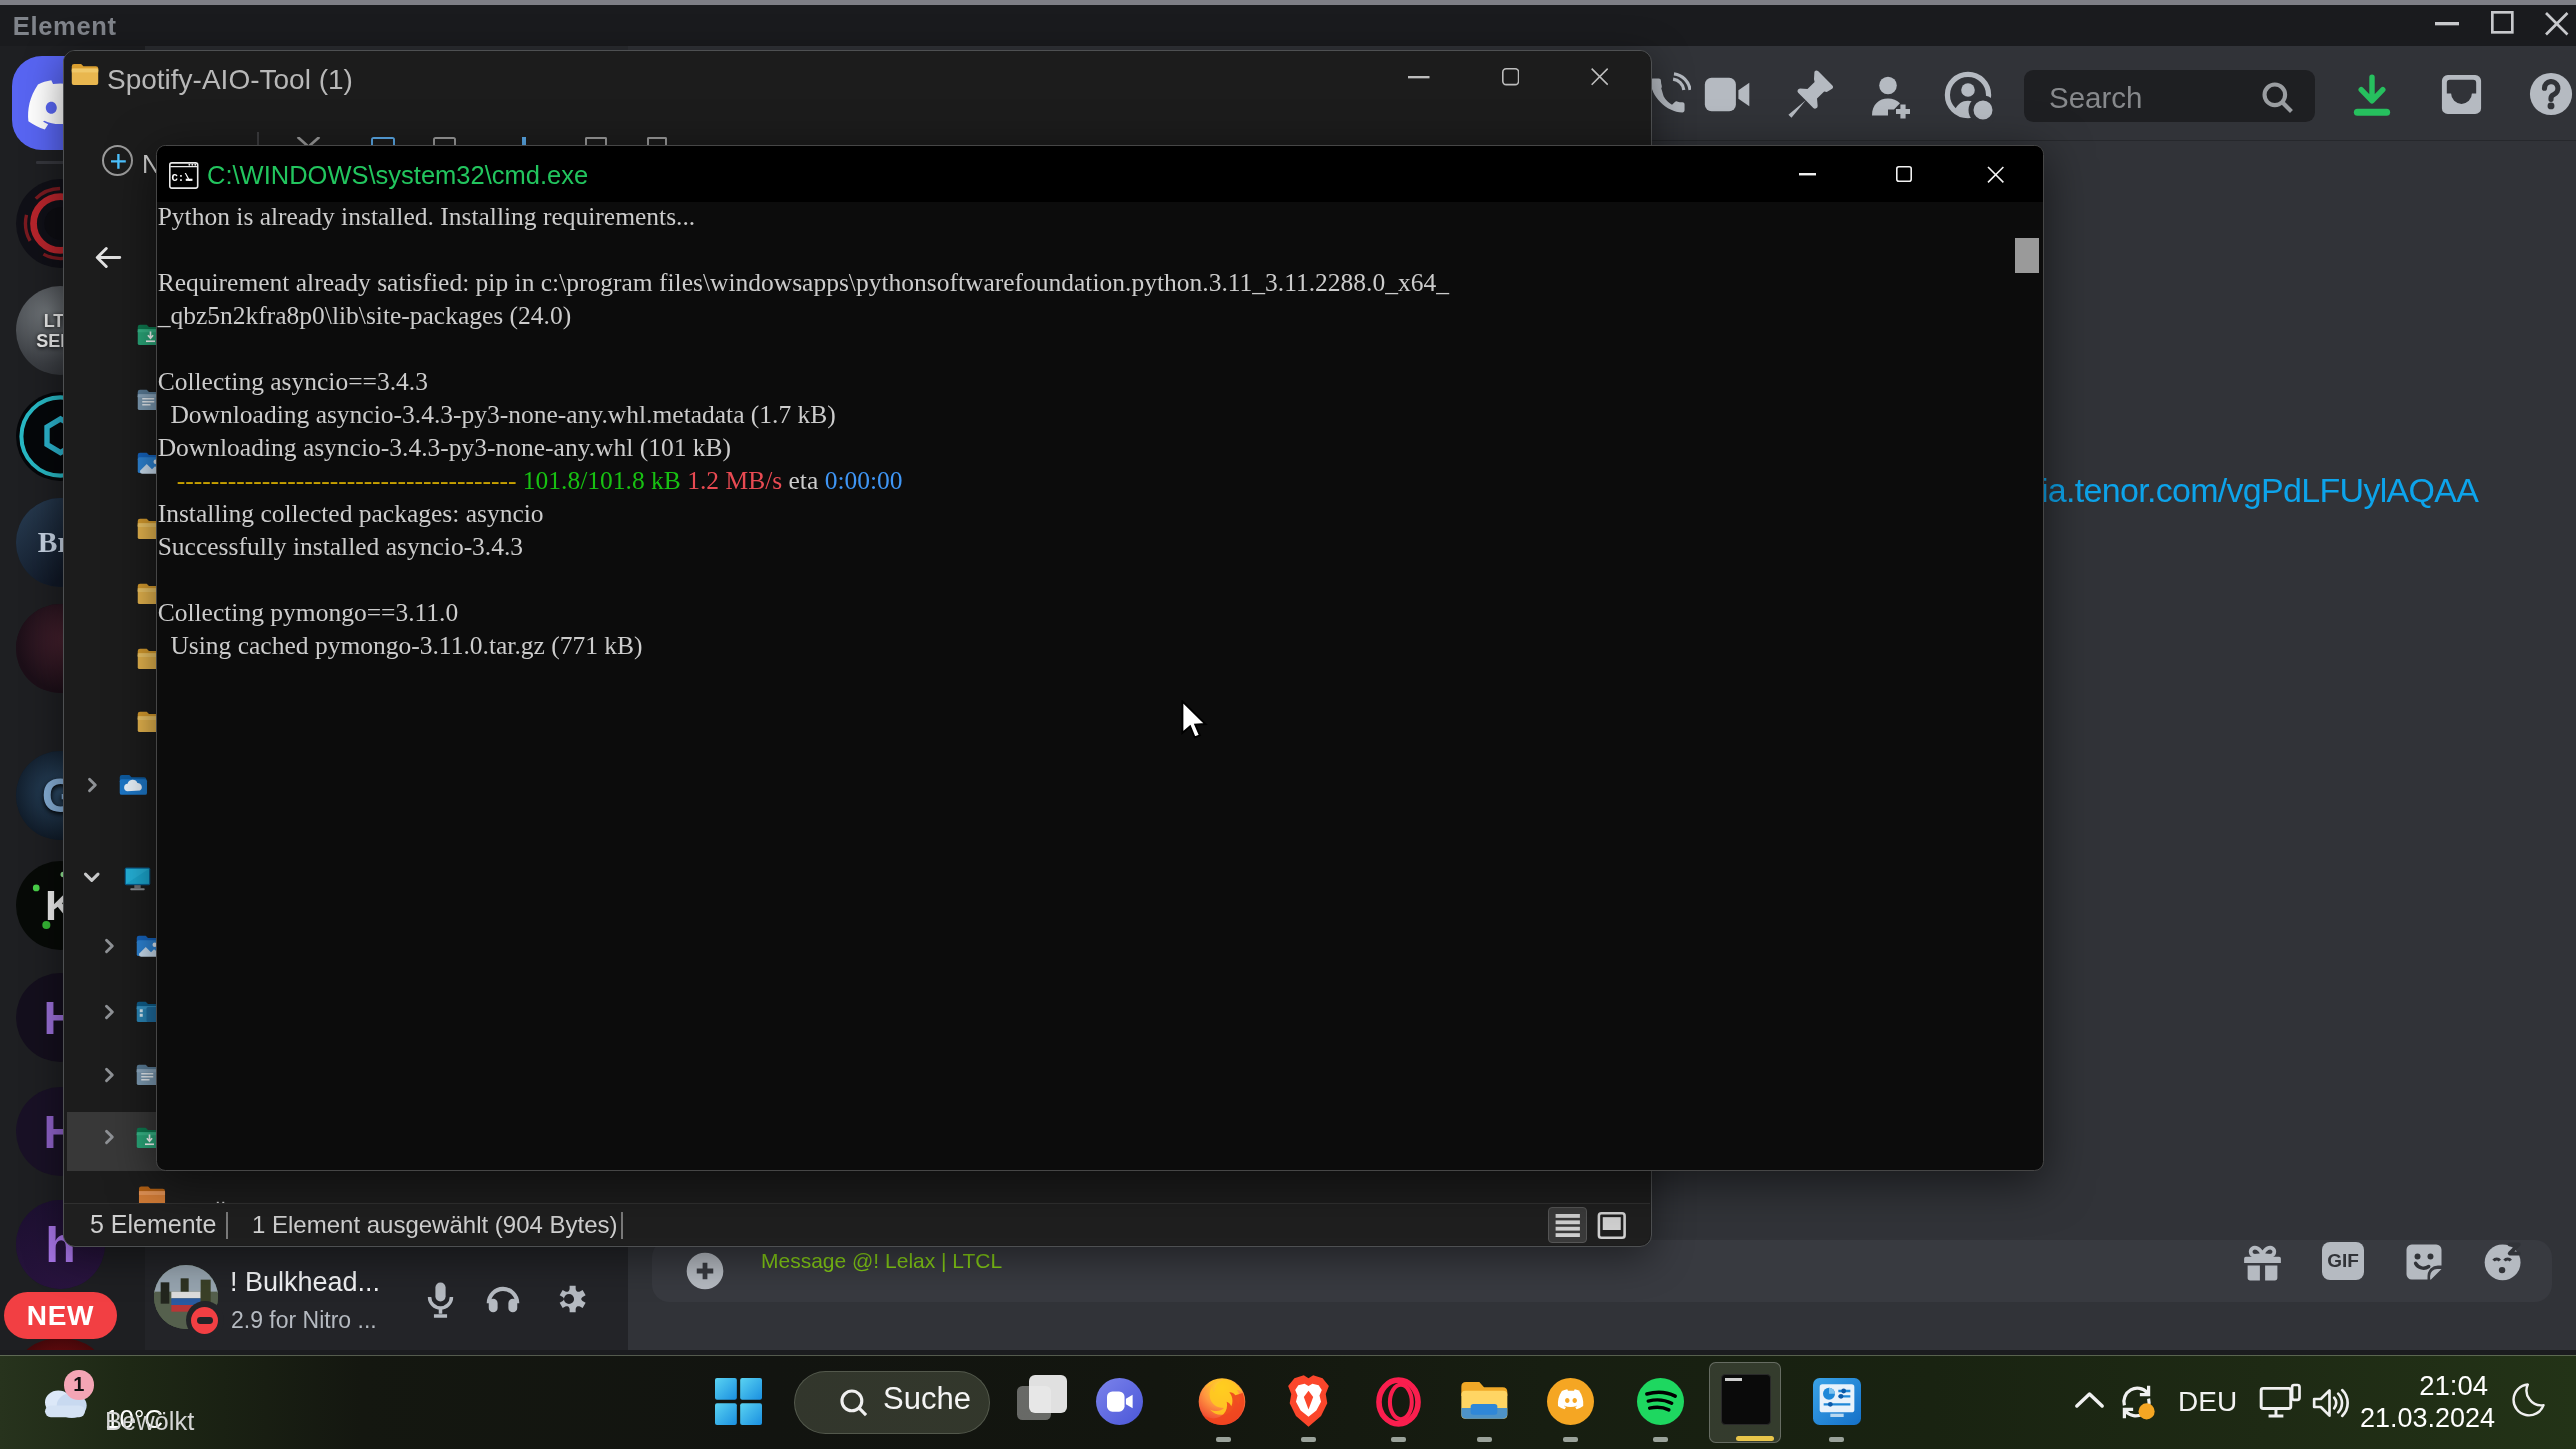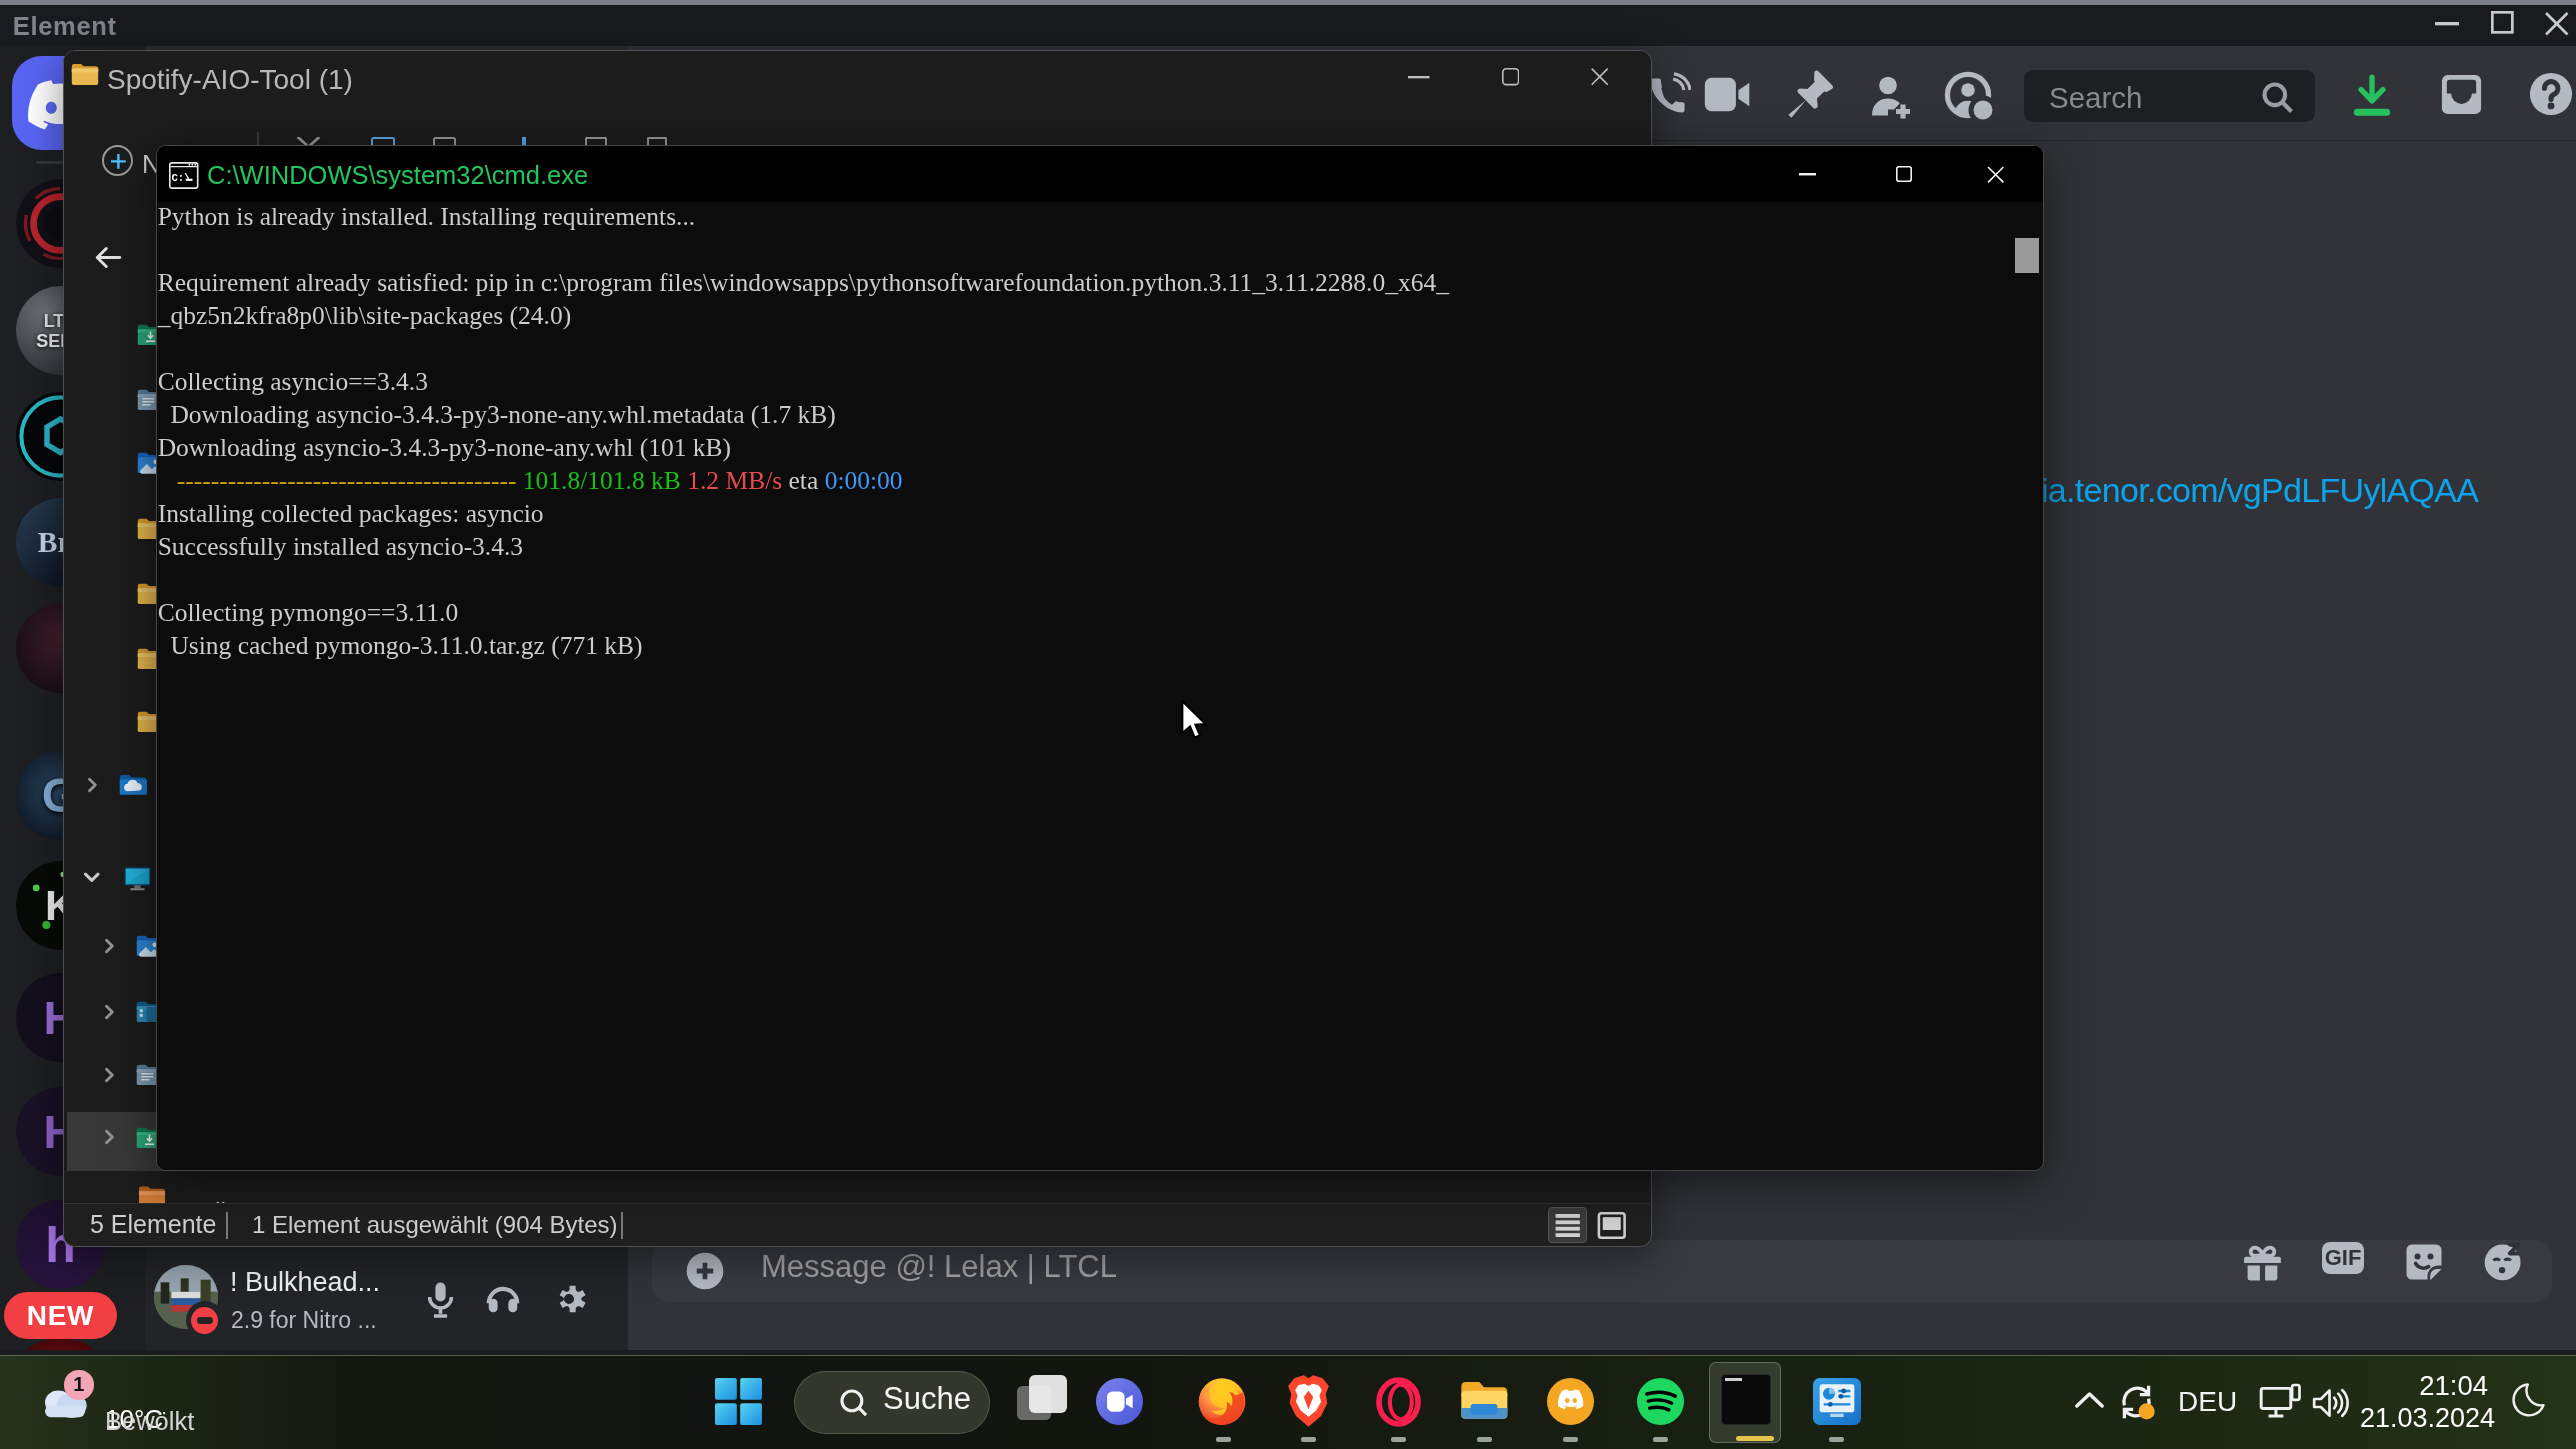--- a/index.html
+++ b/index.html
@@ -154,26 +154,26 @@
   </svg>
 <svg class="abs" style="left:550px;top:1280px" width="38" height="38" viewBox="0 0 24 24">
     <path fill="#b5bac1" d="M19.7 12 c0-.5.6-1.1 1.4-1.6 l1.4-.8 -1.9-3.3 -1.4.8 c-.8.4-1.6.4-2.1.1 -.5-.3-.9-1-.9-1.9 V3.7 h-3.8 v1.6 c0 .9-.4 1.6-.9 1.9 -.5.3-1.3.3-2.1-.1 l-1.4-.8 -1.9 3.3 1.4.8 c.8.5 1.4 1.1 1.4 1.6 0 .5-.6 1.1-1.4 1.6 l-1.4.8 1.9 3.3 1.4-.8 c.8-.4 1.6-.4 2.1-.1 .5.3.9 1 .9 1.9 v1.6 h3.8 v-1.6 c0-.9.4-1.6.9-1.9 .5-.3 1.3-.3 2.1.1 l1.4.8 1.9-3.3 -1.4-.8 c-.8-.5-1.4-1.1-1.4-1.6z M12 15.2 a3.2 3.2 0 1 1 0-6.4 3.2 3.2 0 0 1 0 6.4z"></path>
   </svg>
 
 <div class="abs" style="left:652px;top:1240px;width:1900px;height:62px;border-radius:17.4px;background:#383a40"></div>
 <svg class="abs" style="left:683px;top:1249px" width="44" height="44" viewBox="0 0 24 24">
     <circle cx="12" cy="12" r="10" fill="#b5bac1"></circle>
     <path d="M12 7.5 v9 M7.5 12 h9" stroke="#383a40" stroke-width="2.6"></path>
   </svg>
-<div class="abs" style="left:761px;top:1249px;font-size:31px;color:#a3a3a3">Message @! Lelax | LTCL</div>
+<div class="abs" style="left:761px;top:1249px;font-size:21px;color:#84cc16">Message @! Lelax | LTCL</div>
 <svg class="abs" style="left:2241px;top:1241px" width="43" height="42" viewBox="0 0 24 24">
     <path fill="none" stroke="#b5bac1" stroke-width="2.1" d="M12 8 C10.8 4.2 7.8 3 6.2 4.3 4.6 5.6 5 8 7.5 8.5z M12 8 c1.2-3.8 4.2-5 5.8-3.7 1.6 1.3 1.2 3.7-1.3 4.2z"></path>
     <path fill="#b5bac1" d="M2.5 9 h19 a1 1 0 0 1 1 1 v2.5 h-21 v-2.5 a1 1 0 0 1 1-1z M3.5 14 h7 v8.5 h-5.5 a1.5 1.5 0 0 1 -1.5-1.5z M13.5 14 h7 v7 a1.5 1.5 0 0 1 -1.5 1.5 h-5.5z"></path>
   </svg>
-<div class="abs" style="left:2322px;top:1242px;width:42px;height:32px;border-radius:8px;background:#b5bac1;display:flex;align-items:center;justify-content:center;font-weight:800;font-size:22px;color:#313338">GIF</div>
+<div class="abs" style="left:2322px;top:1242px;width:42px;height:38px;border-radius:8px;background:#b5bac1;display:flex;align-items:center;justify-content:center;font-weight:800;font-size:19px;color:#313338">GIF</div>
 <svg class="abs" style="left:2403px;top:1241px" width="42" height="42" viewBox="0 0 24 24">
     <path fill="#b5bac1" d="M5 2 h14 a3 3 0 0 1 3 3 v9 l-2 0 a6 6 0 0 0 -6 6 l0 2 h-9 a3 3 0 0 1 -3 -3 v-14 a3 3 0 0 1 3-3z M22 16 l-6 6 a0.3 0.3 0 0 1 -0.5-0.2 l0-1.8 a4 4 0 0 1 4-4 l2.2 0 a0.3 0.3 0 0 1 0.3 0z"></path>
     <circle cx="8.3" cy="8.8" r="1.7" fill="#313338"></circle>
     <circle cx="15.7" cy="8.8" r="1.7" fill="#313338"></circle>
     <path d="M7.2 12.8 a5.2 5.2 0 0 0 7.5 1.8" stroke="#313338" stroke-width="2" fill="none" stroke-linecap="round"></path>
   </svg>
 <svg class="abs" style="left:2482px;top:1240px" width="43" height="43" viewBox="0 0 24 24">
     <circle cx="11.5" cy="12.5" r="10" fill="#b5bac1"></circle>
     <path d="M6.5 11.5 a2 2 0 0 1 3.4 0 M12.6 11.5 a2 2 0 0 1 3.4 0" stroke="#313338" stroke-width="1.7" fill="none"></path>
     <circle cx="11.2" cy="16.8" r="1.8" fill="#313338"></circle>

